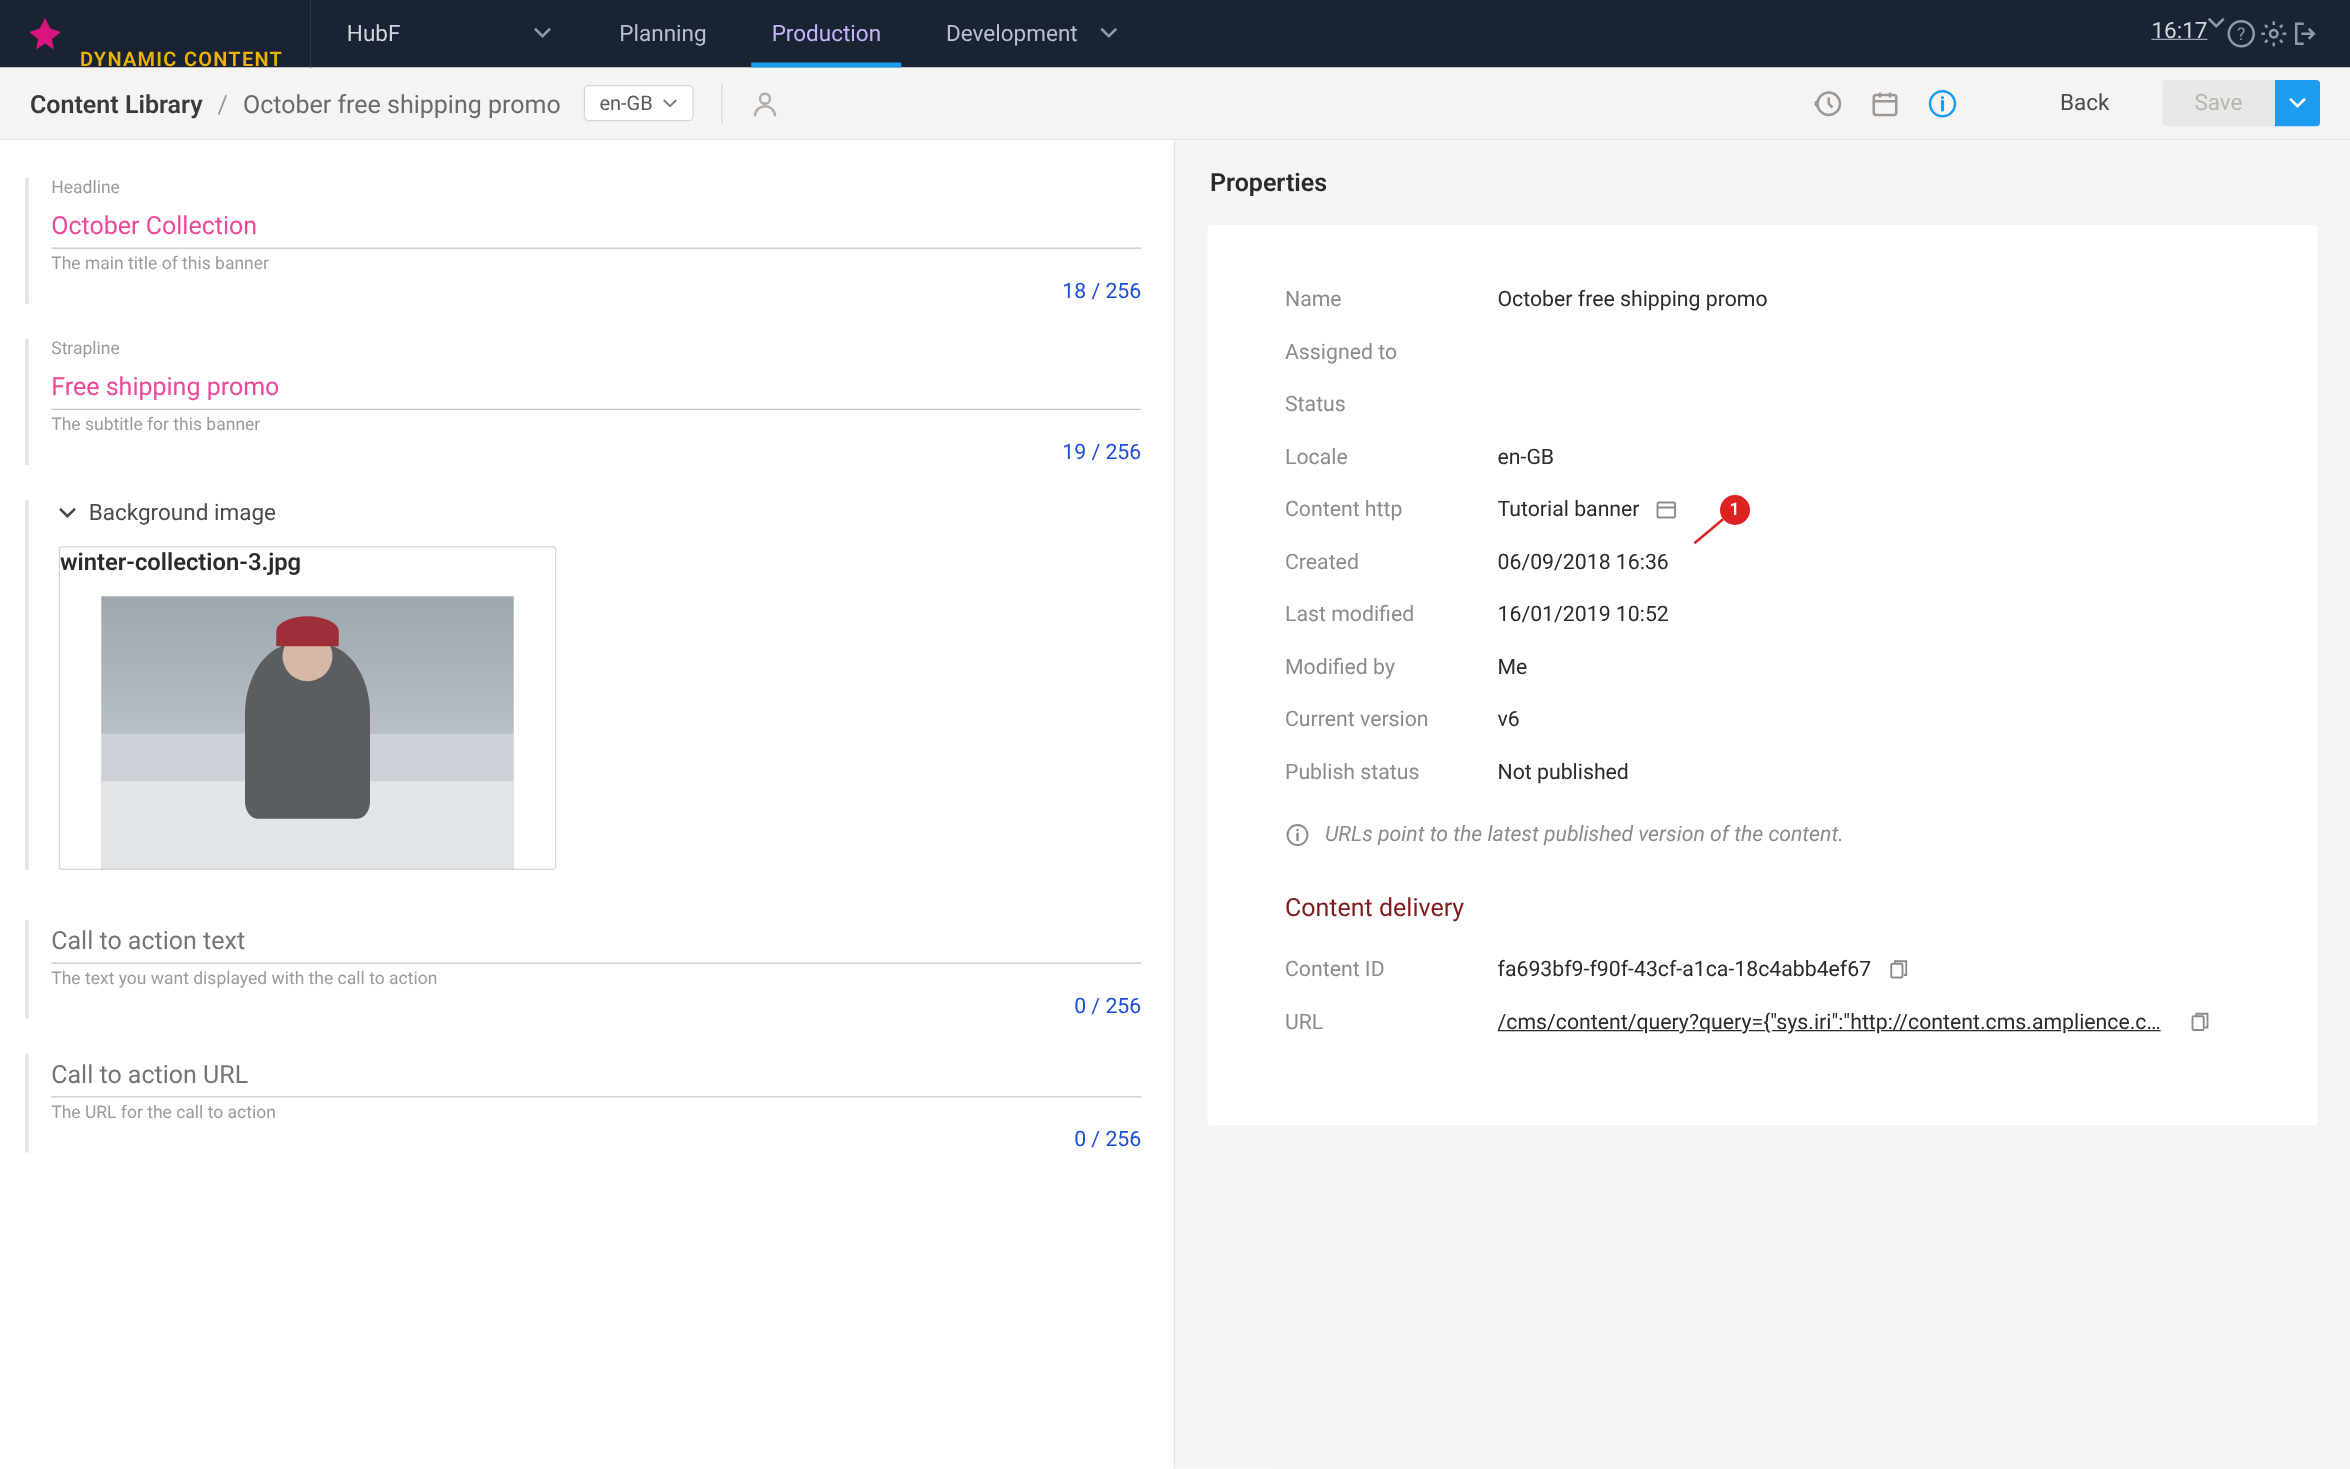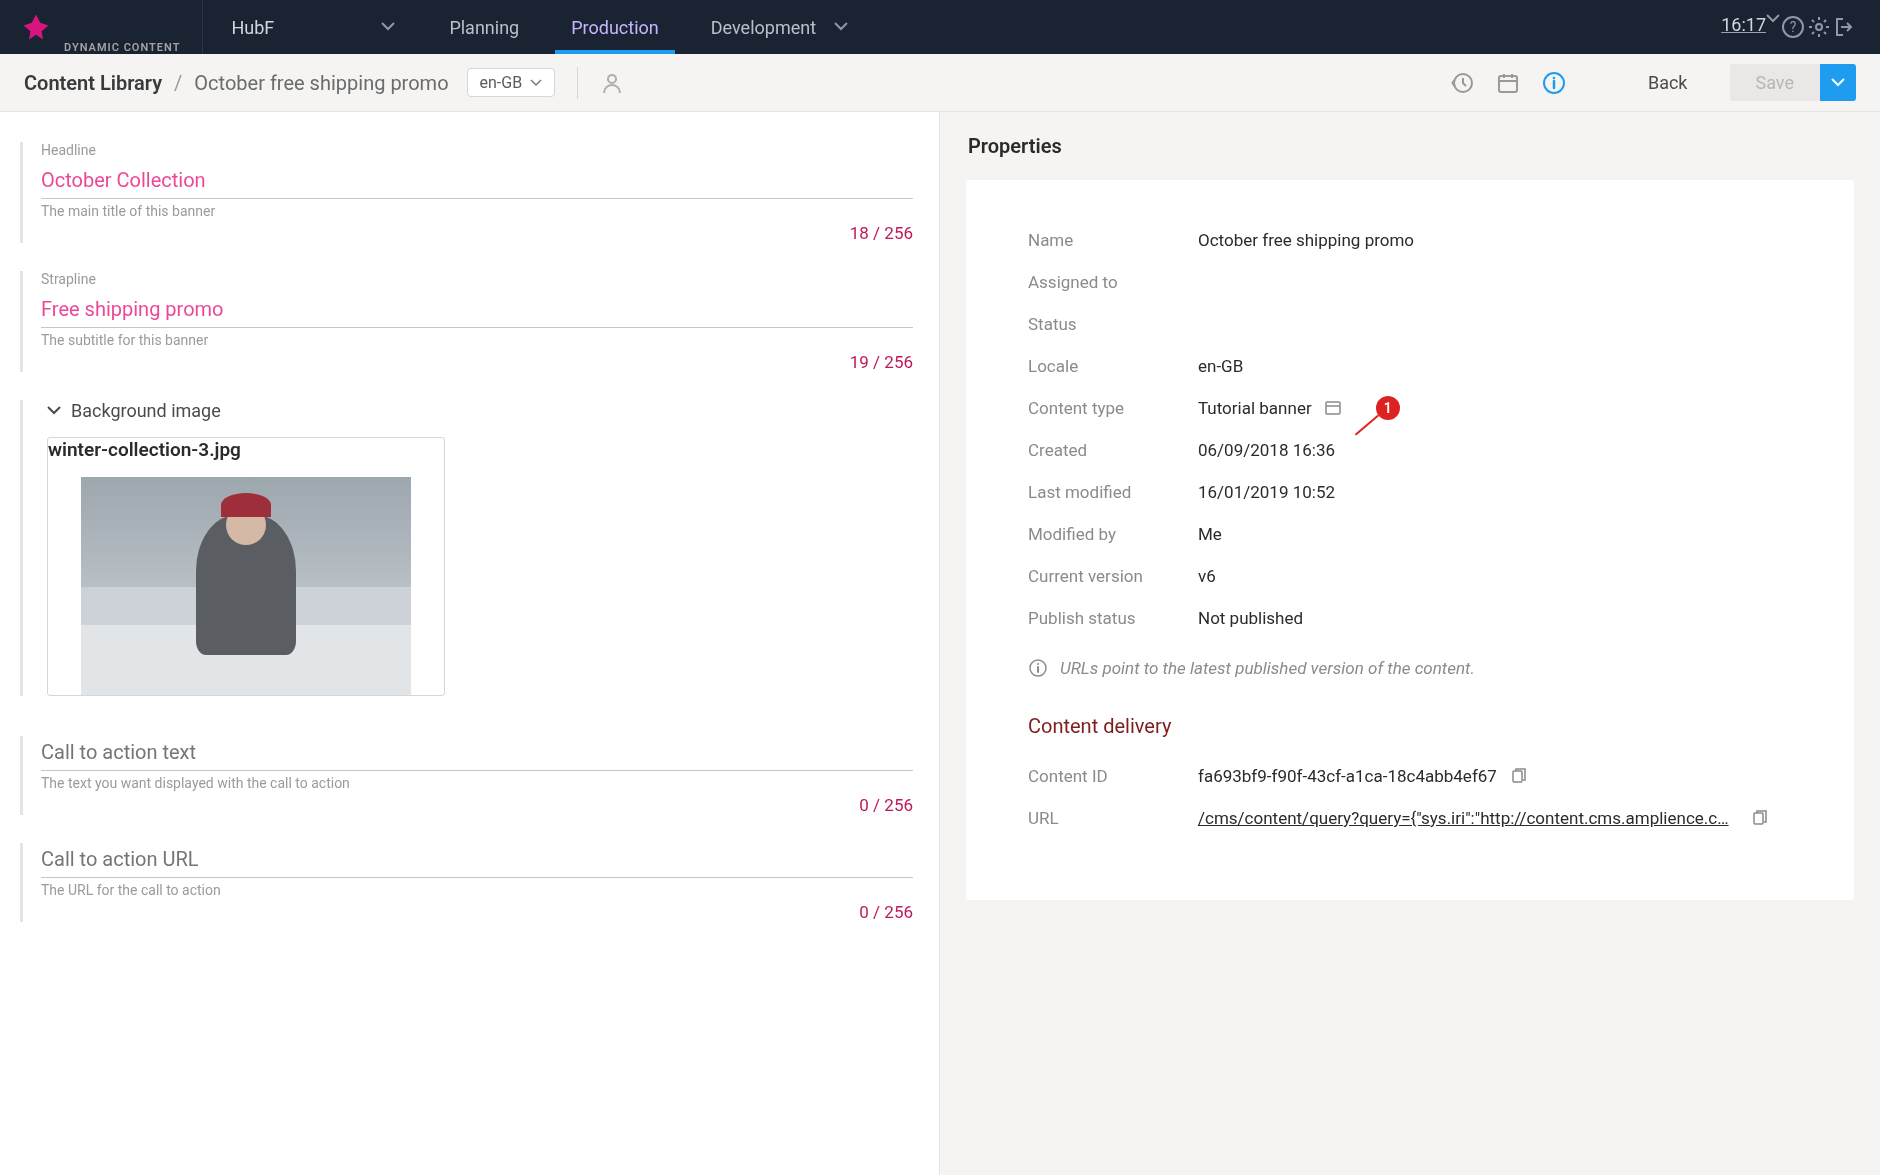--- a/index.html
+++ b/index.html
@@ -2,21 +2,21 @@
 <html><head>
 <meta charset="utf-8">
 <style>
 * { box-sizing: border-box; margin: 0; padding: 0; font-family: -apple-system, BlinkMacSystemFont, "Segoe UI", Roboto, Helvetica, Arial, sans-serif; }
 body { background: #fff; width: 1880px; height: 1175px; overflow: hidden; }
 
 
 .topnav { height: 54px; background: #1a2332; display: flex; align-items: center; color: #fff; }
 .brand { display: flex; align-items: center; gap: 14px; padding: 0 22px; height: 100%; }
 .brand-logo { width: 28px; height: 28px; }
-.brand-text { font-size: 11px; font-weight: 600; letter-spacing: 1px; color: #a3a3a3; margin-top: 41px; }
+.brand-text { font-size: 16px; font-weight: 600; letter-spacing: 1px; color: #eab308; margin-top: 41px; }
 .nav-divider { width: 1px; height: 54px; background: #2b3647; }
 .hub-select { display: flex; align-items: center; gap: 20px; padding: 0 28px; color: #cfd6df; font-size: 18px; min-width: 220px; justify-content: space-between; }
 .nav-tabs { display: flex; height: 100%; }
 .nav-tab { padding: 0 26px; display: flex; align-items: center; color: #b7c0cc; font-size: 18px; cursor: pointer; height: 100%; position: relative; }
 .nav-tab.active { color: #c4b5fd; }
 .nav-tab.active::after { content:""; position:absolute; bottom:0; left:10px; right:10px; height:4px; background:#1e9df0; }
 .nav-right { margin-left: auto; display: flex; align-items: flex-start; padding-right: 22px; color: #9aa4b3; text-decoration: underline; }
 .time { font-size: 18px; color:#cfd6df; }
 .icon-btn { width: 26px; height: 26px; display:flex; align-items:center; justify-content:center; cursor:pointer; }
 
@@ -41,21 +41,21 @@
 .editor { width: 940px; border-right: 1px solid #e6e4e1; padding: 30px 26px 30px 20px; overflow-y:auto; }
 .properties { flex:1; background:#f5f4f3; }
 
 
 .field { position:relative; margin-bottom: 28px; padding-left: 6px; border-left: 3px solid #e6e4e1; }
 .field-inner { padding-left: 12px; }
 .field-label { font-size: 14px; color:#9b9b9b; margin-bottom: 6px; }
 .field-input { width:100%; border:none; border-bottom:1px solid #c8c6c3; font-size:20px; padding:4px 0 6px 0; outline:none; background:transparent; color:#ec4899; }
 .field-input.empty { color:#9b9b9b; }
 .field-hint { font-size:14px; color:#9b9b9b; margin-top:4px; }
-.field-counter { font-size:17px; color:#be185d; text-align:right; margin-top:4px; }
+.field-counter { font-size:17px; color:#1d4ed8; text-align:right; margin-top:4px; }
 
 
 .section-header { display:flex; align-items:center; gap:10px; font-size:18px; color:#4b4b4b; margin-bottom:16px; cursor:pointer; padding-left:18px; }
 .image-card { border:1px solid #d8d6d2; border-radius:3px; width:398px; margin-left:18px; margin-bottom:40px; }
 .image-name { font-size:19px; font-weight:600; color:#2b2b2b; margin-bottom:16px; }
 .image-thumb { width:330px; height:218px; background:#ccd2d8; margin:0 auto; position:relative; overflow:hidden; }
 .image-thumb .building { position:absolute; top:0; left:0; right:0; height:110px; background:linear-gradient(#9da7ae,#b8bfc5); }
 .image-thumb .ground { position:absolute; bottom:0; left:0; right:0; height:70px; background:#e2e5e7; }
 .image-thumb .figure { position:absolute; bottom:40px; left:115px; width:100px; height:140px; background:#5a5e63; border-radius:40% 40% 10% 10%; }
 .image-thumb .head { position:absolute; bottom:150px; left:145px; width:40px; height:40px; border-radius:50%; background:#d6b8a6; }
@@ -264,21 +264,21 @@
       </div>
       <div class="prop-row">
         <div class="prop-key">Status</div>
         <div class="prop-val"></div>
       </div>
       <div class="prop-row">
         <div class="prop-key">Locale</div>
         <div class="prop-val">en-GB</div>
       </div>
       <div class="prop-row">
-        <div class="prop-key">Content type</div>
+        <div class="prop-key">Content http</div>
         <div class="prop-val">
           <span>Tutorial banner</span>
           <span>
               <svg width="18" height="18" viewBox="0 0 18 18">
                 <rect x="2" y="3" width="14" height="12" rx="1" stroke="#8b8b8b" stroke-width="1.5" fill="none"></rect>
                 <path d="M2 7h14" stroke="#8b8b8b" stroke-width="1.5"></path>
               </svg>
             </span>
           <span class="callout-badge">
             <span class="callout-line"></span>

